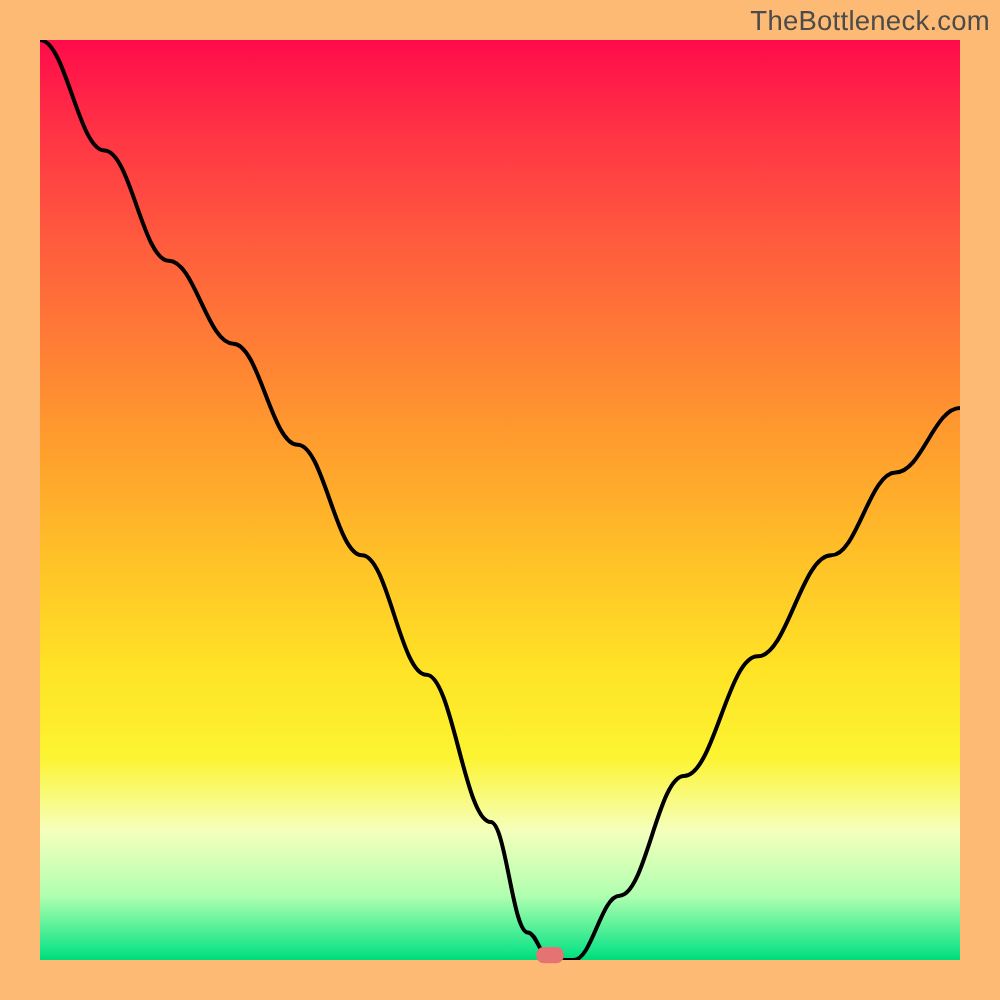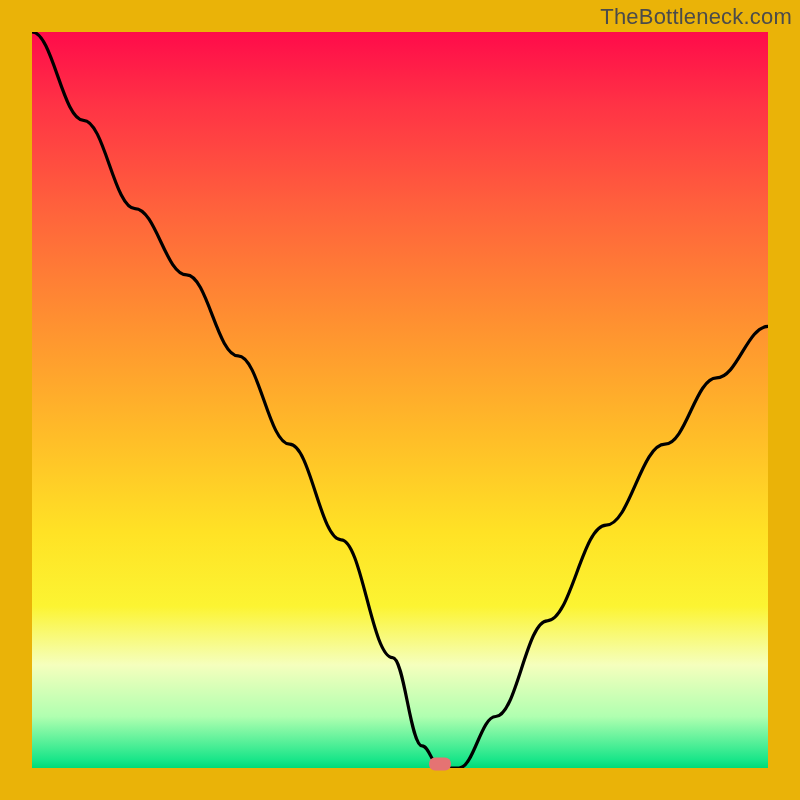--- a/index.html
+++ b/index.html
@@ -8,21 +8,21 @@
     width: 800px;
     height: 800px;
     background: #000;
     overflow: hidden;
     font-family: Arial, Helvetica, sans-serif;
   }
   .frame {
     position: relative;
     width: 800px;
     height: 800px;
-    background: #eab308;
+    background: #fdba74;
   }
   .plot-area {
     position: absolute;
     left: 32px;
     top: 32px;
     width: 736px;
     height: 736px;
     background: linear-gradient(
       to bottom,
       #ff0b4a 0%,

